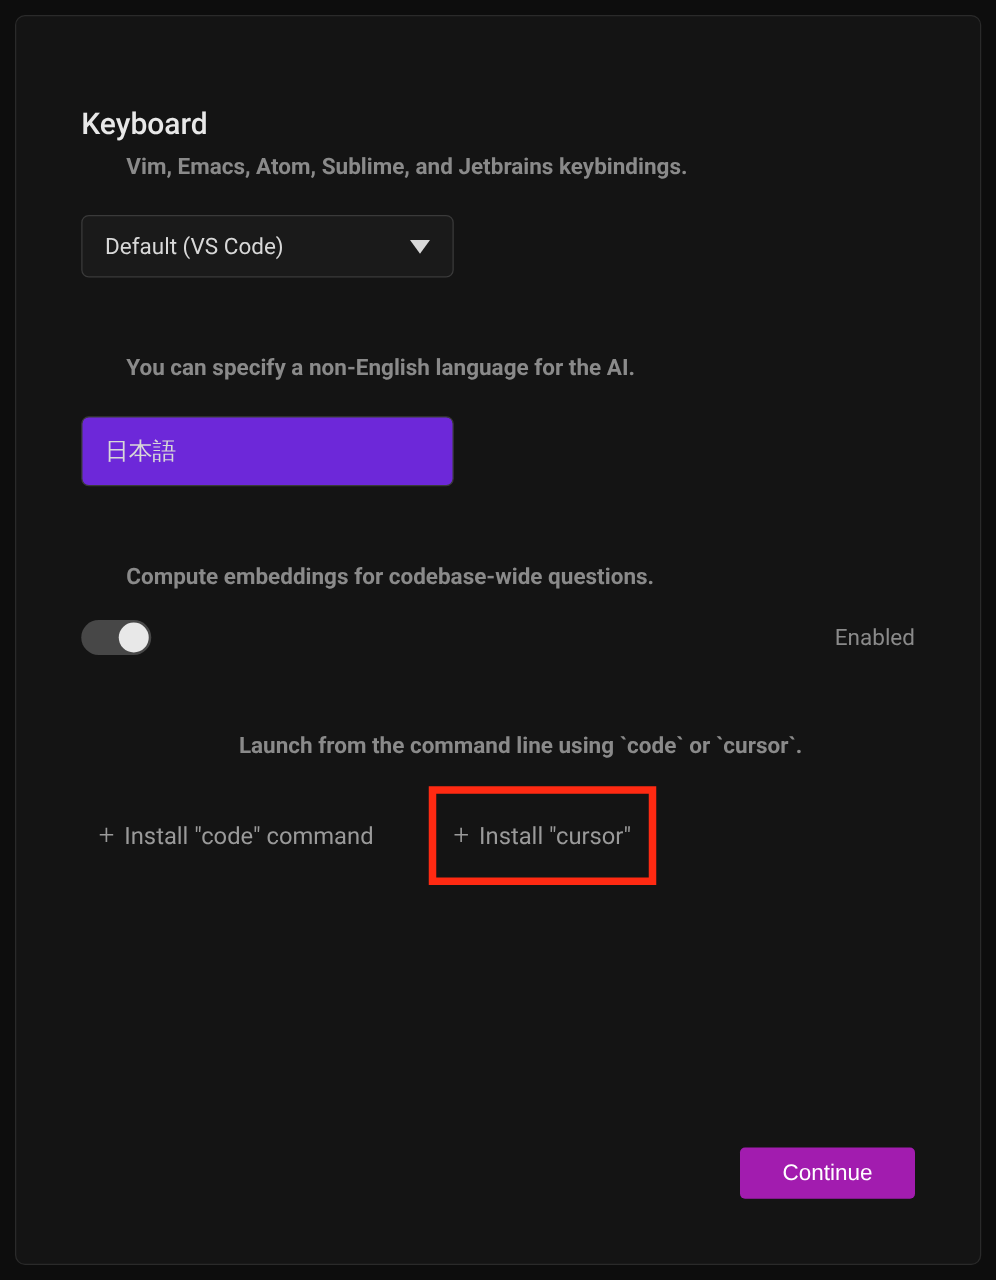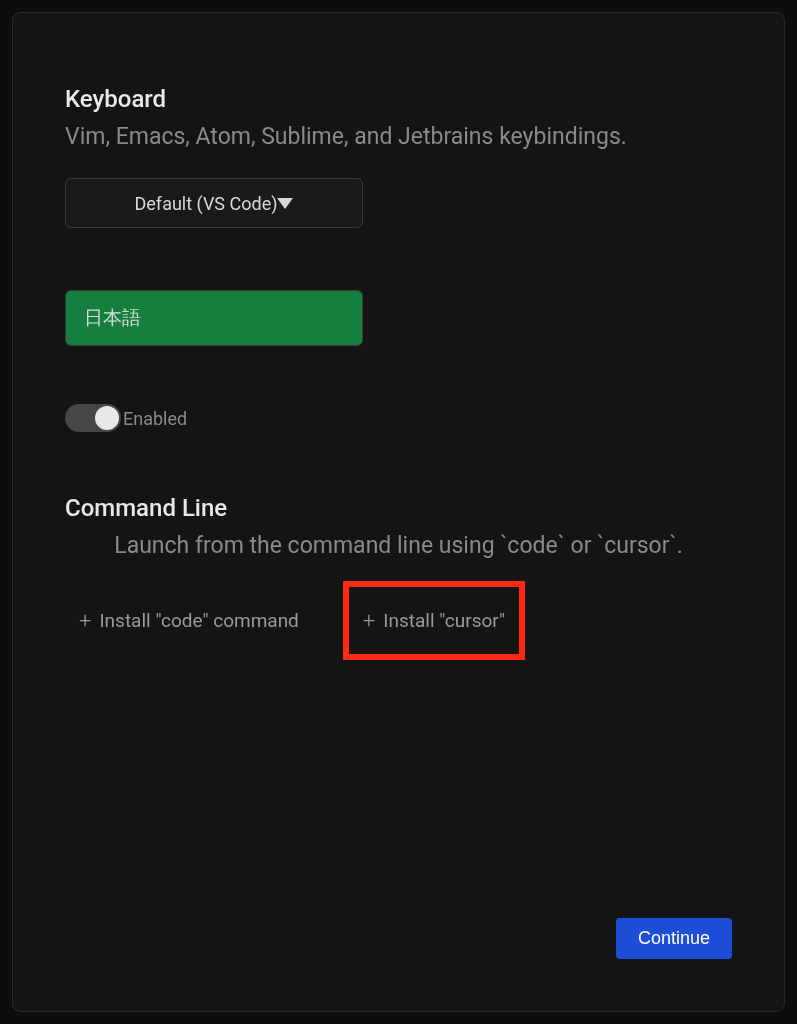--- a/index.html
+++ b/index.html
@@ -28,64 +28,66 @@
       margin-bottom: 62px;
     }
     .section-title {
       color: #e8e8e8;
       font-size: 24px;
       font-weight: 500;
       margin-bottom: 10px;
     }
     .section-desc {
       color: #8a8a8a;
-      font-size: 23px;
-      font-weight: 400;
+      font-size: 18px;
+      font-weight: 700;
       margin-bottom: 28px;
+      margin-left: 36px;
     }
     .select-box {
       display: inline-flex;
       align-items: center;
-      justify-content: center;
+      justify-content: space-between;
       background: #1a1a1a;
       border: 1px solid #3a3a3a;
       border-radius: 6px;
       padding: 12px 18px;
       width: 298px;
       height: 50px;
       cursor: pointer;
     }
     .select-box-text {
       color: #d8d8d8;
       font-size: 18px;
     }
     .chevron-down {
       width: 0;
       height: 0;
       border-left: 8px solid transparent;
       border-right: 8px solid transparent;
       border-top: 11px solid #d8d8d8;
     }
     .input-box {
-      background: #15803d;
+      background: #6d28d9;
       border: 1px solid #3a3a3a;
       border-radius: 6px;
       padding: 12px 18px;
       width: 298px;
       height: 56px;
       color: #d8d8d8;
       font-size: 19px;
       display: flex;
       align-items: center;
     }
     .toggle-row {
       display: flex;
       align-items: center;
       gap: 2px;
       margin-top: -4px;
+      justify-content: space-between;
     }
     .toggle {
       width: 56px;
       height: 28px;
       background: #474747;
       border-radius: 14px;
       position: relative;
       cursor: pointer;
     }
     .toggle-knob {
@@ -123,25 +125,25 @@
       font-size: 22px;
       font-weight: 300;
       line-height: 1;
     }
     .footer {
       margin-top: auto;
       display: flex;
       justify-content: flex-end;
     }
     .continue-btn {
-      background: #1d4ed8;
+      background: #a21caf;
       color: #fff;
       border: none;
       border-radius: 4px;
-      padding: 10px 22px;
+      padding: 10px 34px;
       font-size: 18px;
       cursor: pointer;
     }
     .cli-section {
       margin-bottom: 30px;
     }
     .cli-section .section-desc {
       margin-bottom: 22px;
       text-align: center;
     }
@@ -154,36 +156,37 @@
   <div class="section">
     <div class="section-title">Keyboard</div>
     <div class="section-desc">Vim, Emacs, Atom, Sublime, and Jetbrains keybindings.</div>
     <div class="select-box">
       <span class="select-box-text">Default (VS Code)</span>
       <span class="chevron-down"></span>
     </div>
   </div>
 
   <div class="section">
+    <div class="section-desc">You can specify a non-English language for the AI.</div>
     <div class="input-box">
       <span>日本語</span>
     </div>
   </div>
 
   <div class="section">
+    <div class="section-desc">Compute embeddings for codebase-wide questions.</div>
     <div class="toggle-row">
       <div class="toggle">
         <div class="toggle-knob"></div>
       </div>
       <span class="toggle-label">Enabled</span>
     </div>
   </div>
 
   <div class="section cli-section">
-    <div class="section-title">Command Line</div>
     <div class="section-desc">Launch from the command line using `code` or `cursor`.</div>
     <div class="cli-buttons">
       <div class="cli-btn">
         <span class="plus-icon">+</span>
         <span>Install "code" command</span>
       </div>
       <div class="cli-btn highlighted">
         <span class="plus-icon">+</span>
         <span>Install "cursor"</span>
       </div>

